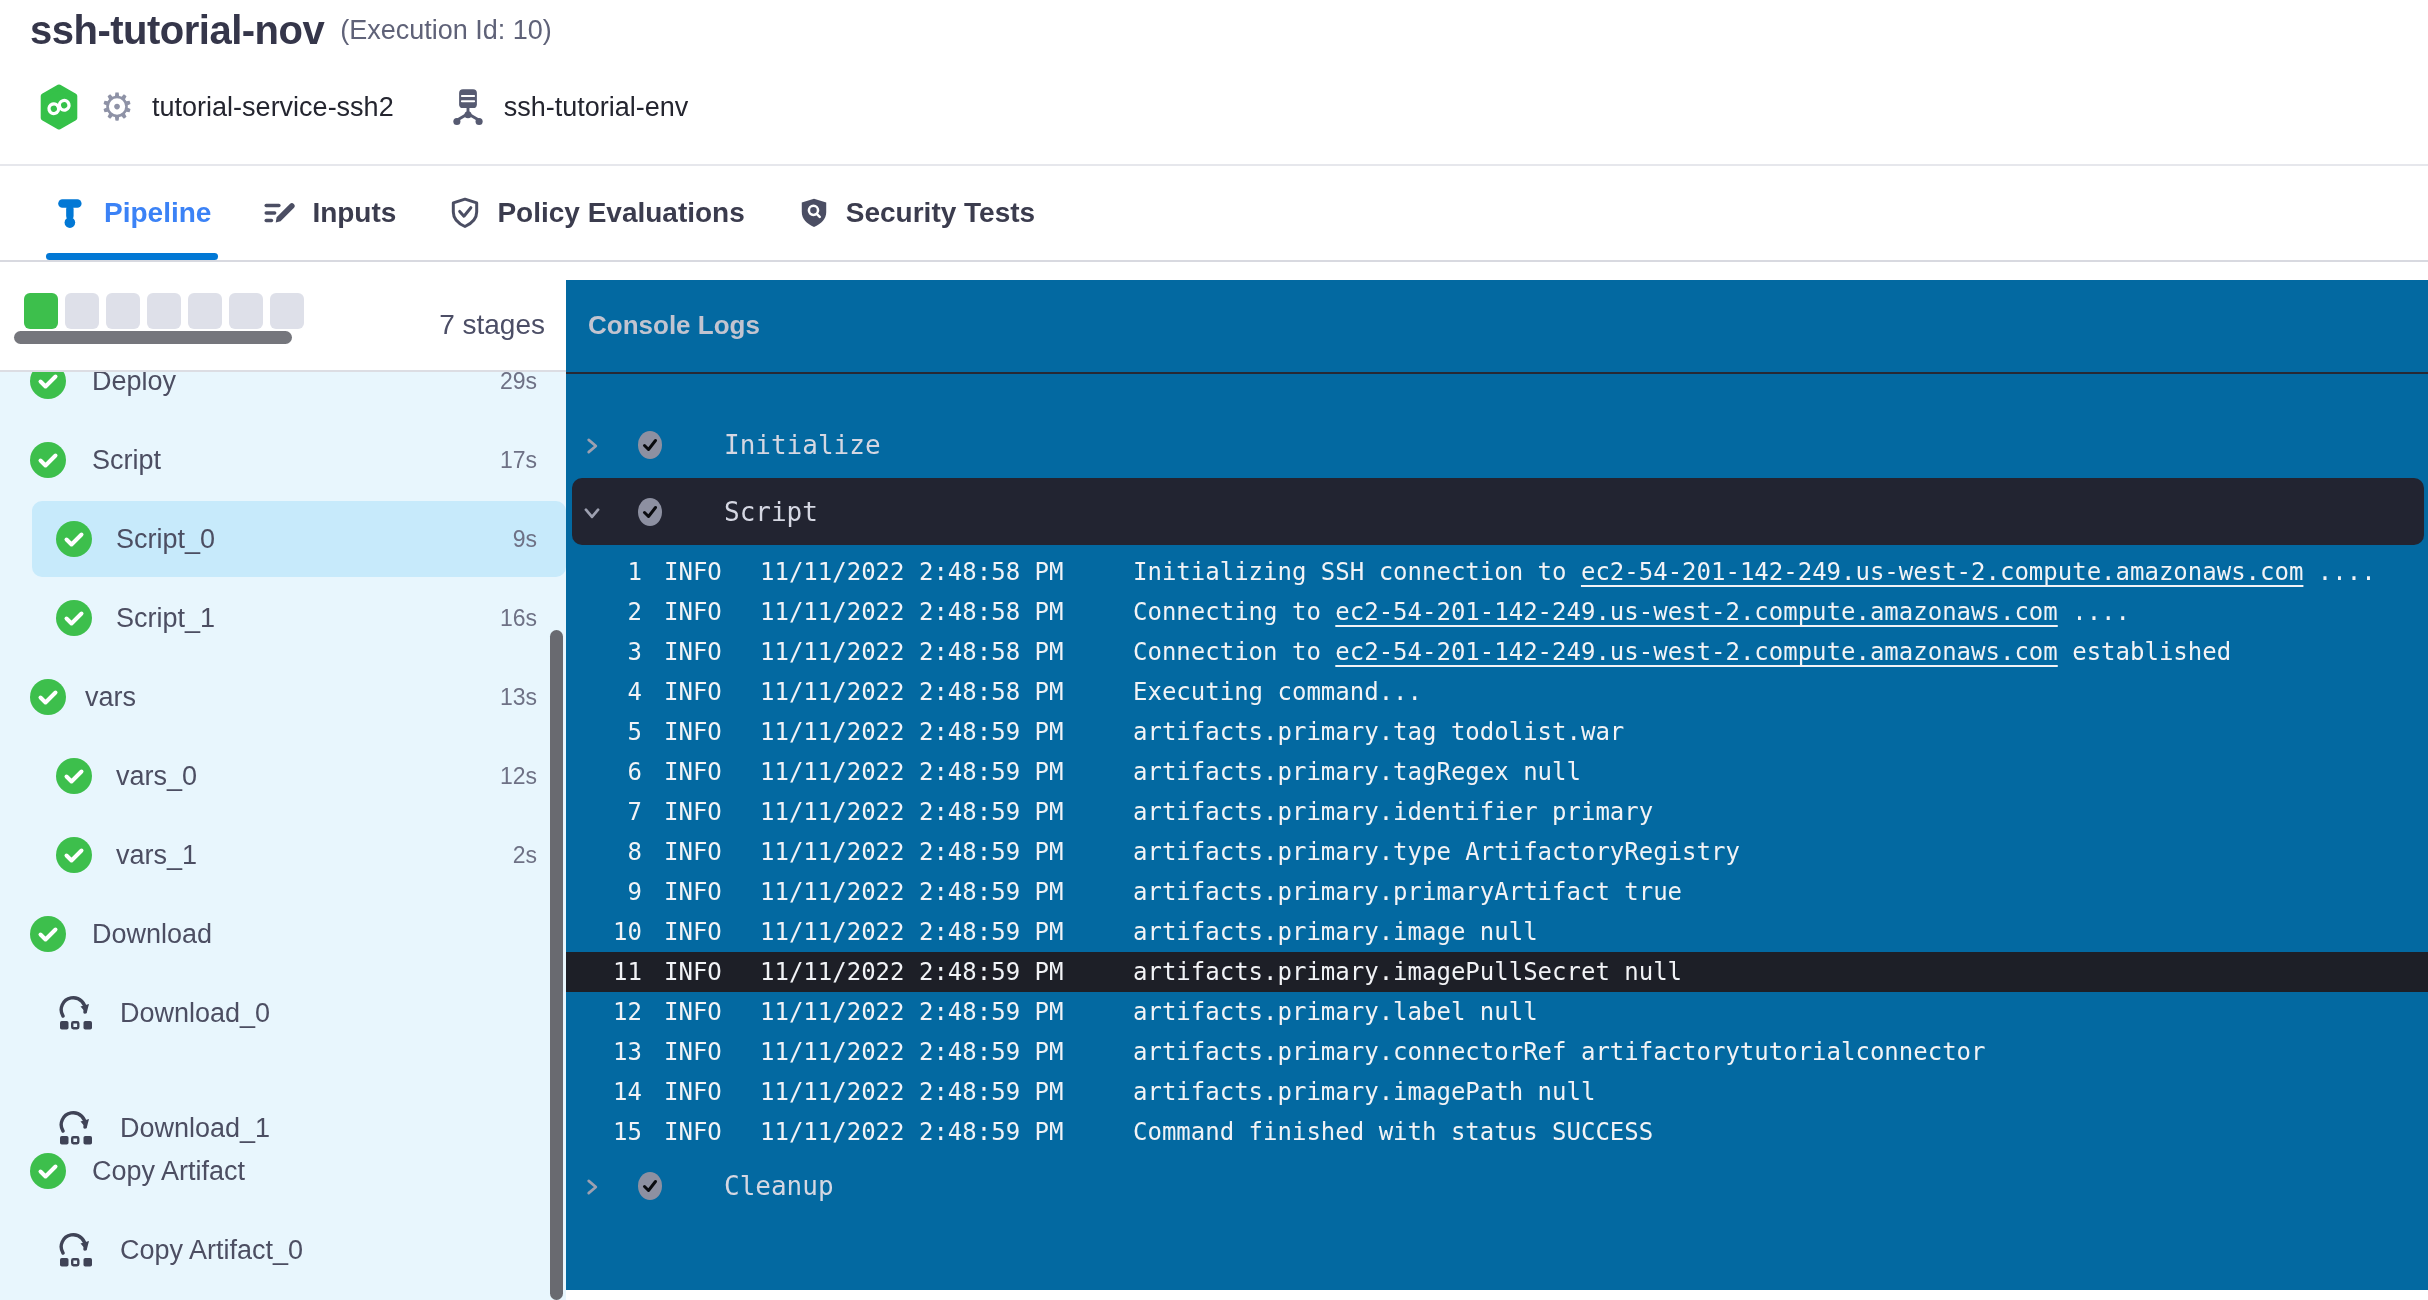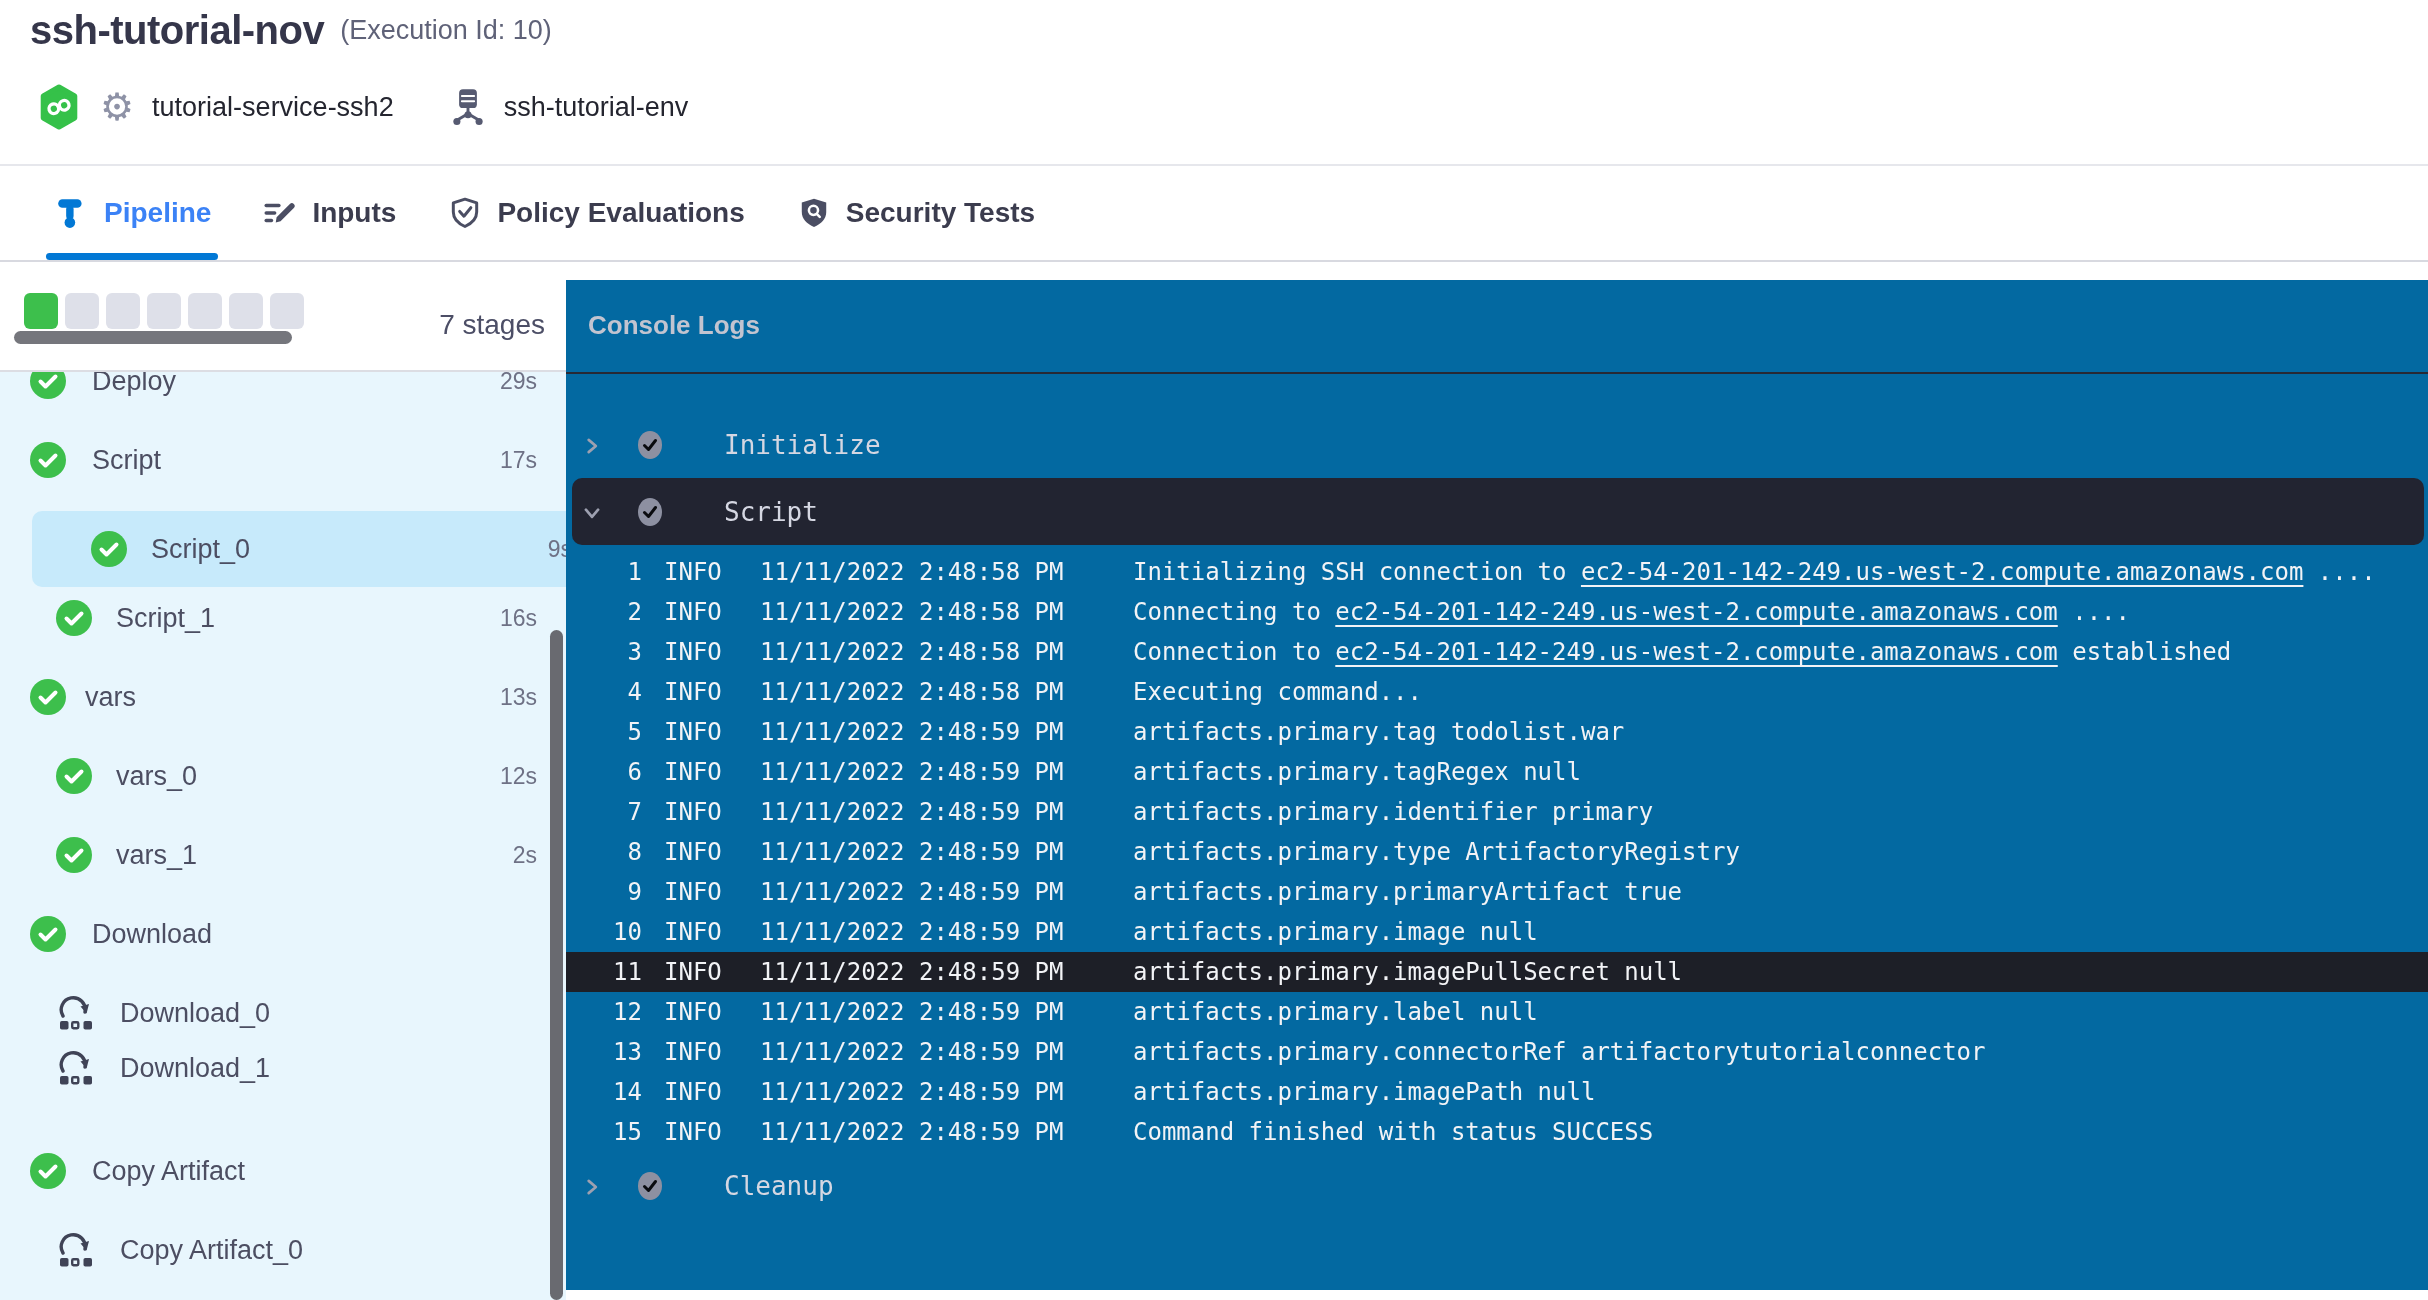--- a/index.html
+++ b/index.html
@@ -163,21 +163,21 @@
       <div class="stage-row" style="top: 52px;">
         <span class="ic" style="margin-left: 30px;">
           <svg width="36" height="36" viewBox="0 0 36 36">
             <circle cx="18" cy="18" r="18" fill="#3dbf4c"></circle>
             <path d="M10.5 18.5 L15.5 23.5 L25.5 13.5" stroke="#fff" stroke-width="4" fill="none" stroke-linecap="round" stroke-linejoin="round"></path>
           </svg>
         </span>
         <span class="lbl" style="margin-left: 26px;">Script</span>
         <span class="dur">17s</span>
       </div>
-      <div class="stage-row" style="top: 141px; padding-left: 35px;">
+      <div class="stage-row" style="top: 131px;">
         <div class="row-hl"></div>
         <span class="ic" style="margin-left: 56px;">
           <svg width="36" height="36" viewBox="0 0 36 36">
             <circle cx="18" cy="18" r="18" fill="#3dbf4c"></circle>
             <path d="M10.5 18.5 L15.5 23.5 L25.5 13.5" stroke="#fff" stroke-width="4" fill="none" stroke-linecap="round" stroke-linejoin="round"></path>
           </svg>
         </span>
         <span class="lbl" style="margin-left: 24px;">Script_0</span>
         <span class="dur">9s</span>
       </div>
@@ -235,21 +235,21 @@
           <svg width="40" height="36" viewBox="0 0 40 36">
             <path d="M7 21 A 12 12 0 1 1 29 17" fill="none" stroke="#3f4356" stroke-width="3.4" stroke-linecap="round"></path>
             <path d="M24.5 11.5 L30.5 18.5 L33 9 Z" fill="#3f4356"></path>
             <rect x="4" y="26" width="8.5" height="8.5" rx="1.8" fill="#3f4356"></rect>
             <rect x="16.2" y="27.2" width="6.1" height="6.1" rx="1.2" fill="none" stroke="#3f4356" stroke-width="2.4"></rect>
             <rect x="27.5" y="26" width="8.5" height="8.5" rx="1.8" fill="#3f4356"></rect>
           </svg>
         </span>
         <span class="lbl" style="margin-left: 24px;">Download_0</span>
       </div>
-      <div class="stage-row" style="top: 660px; text-align: right;">
+      <div class="stage-row" style="top: 720px; text-align: right;">
         <span class="ic" style="margin-left: 56px;">
           <svg width="40" height="36" viewBox="0 0 40 36">
             <path d="M7 21 A 12 12 0 1 1 29 17" fill="none" stroke="#3f4356" stroke-width="3.4" stroke-linecap="round"></path>
             <path d="M24.5 11.5 L30.5 18.5 L33 9 Z" fill="#3f4356"></path>
             <rect x="4" y="26" width="8.5" height="8.5" rx="1.8" fill="#3f4356"></rect>
             <rect x="16.2" y="27.2" width="6.1" height="6.1" rx="1.2" fill="none" stroke="#3f4356" stroke-width="2.4"></rect>
             <rect x="27.5" y="26" width="8.5" height="8.5" rx="1.8" fill="#3f4356"></rect>
           </svg>
         </span>
         <span class="lbl" style="margin-left: 24px;">Download_1</span>

